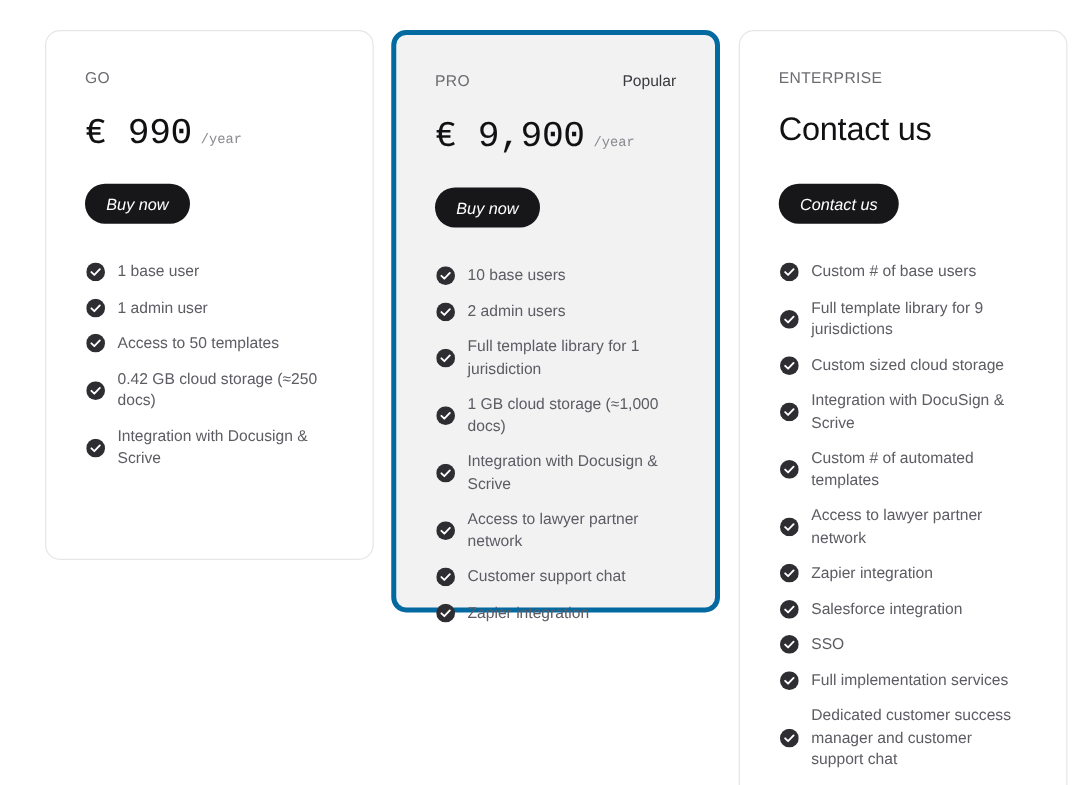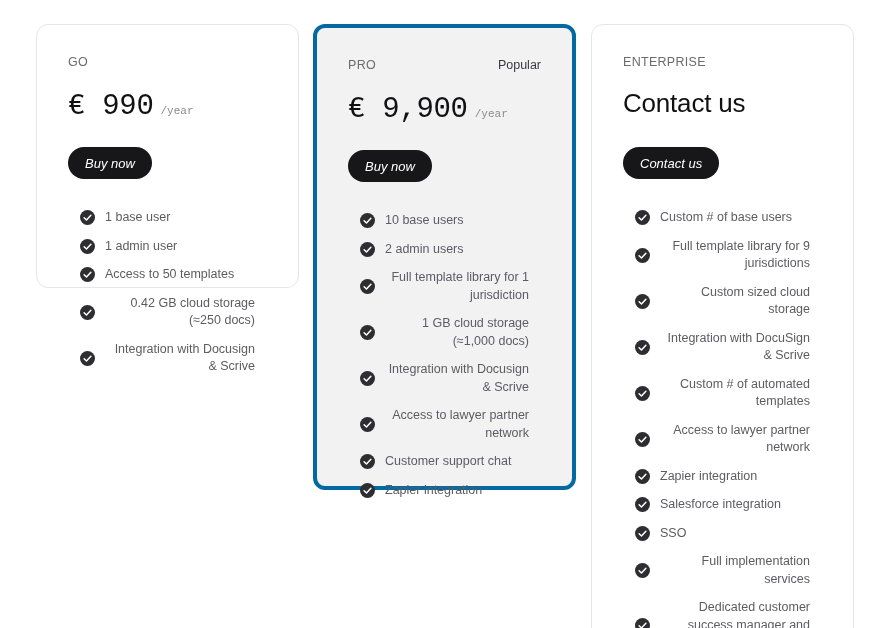--- a/index.html
+++ b/index.html
@@ -27,21 +27,21 @@
     box-sizing: border-box;
     border-radius: 12px;
     background: #ffffff;
     padding: 30px 31px 26px 31px;
   }
 
   .plan-card.card-go {
     left: 36px;
     top: 24px;
     width: 263px;
-    height: 264px;
+    height: 424px;
     border: 1px solid #e6e6e8;
   }
 
   .plan-card.card-pro {
     left: 313px;
     top: 24px;
     width: 263px;
     height: 466px;
     background: #f2f2f3;
     border: 4px solid #0369a1;
@@ -122,24 +122,23 @@
     color: #ffffff;
     font-size: 13px;
     font-family: "Liberation Sans", sans-serif;
     cursor: pointer;
     white-space: nowrap;
     font-style: italic;
   }
 
   .feature-list {
     list-style: none;
-    margin: 12px;
+    margin: 1px;
     padding: 0;
     margin-top: 30px;
-    text-align: right;
   }
 
   .feature-item {
     display: flex;
     align-items: center;
     margin-bottom: 11px;
     min-height: 17px;
   }
 
   .check-icon {

